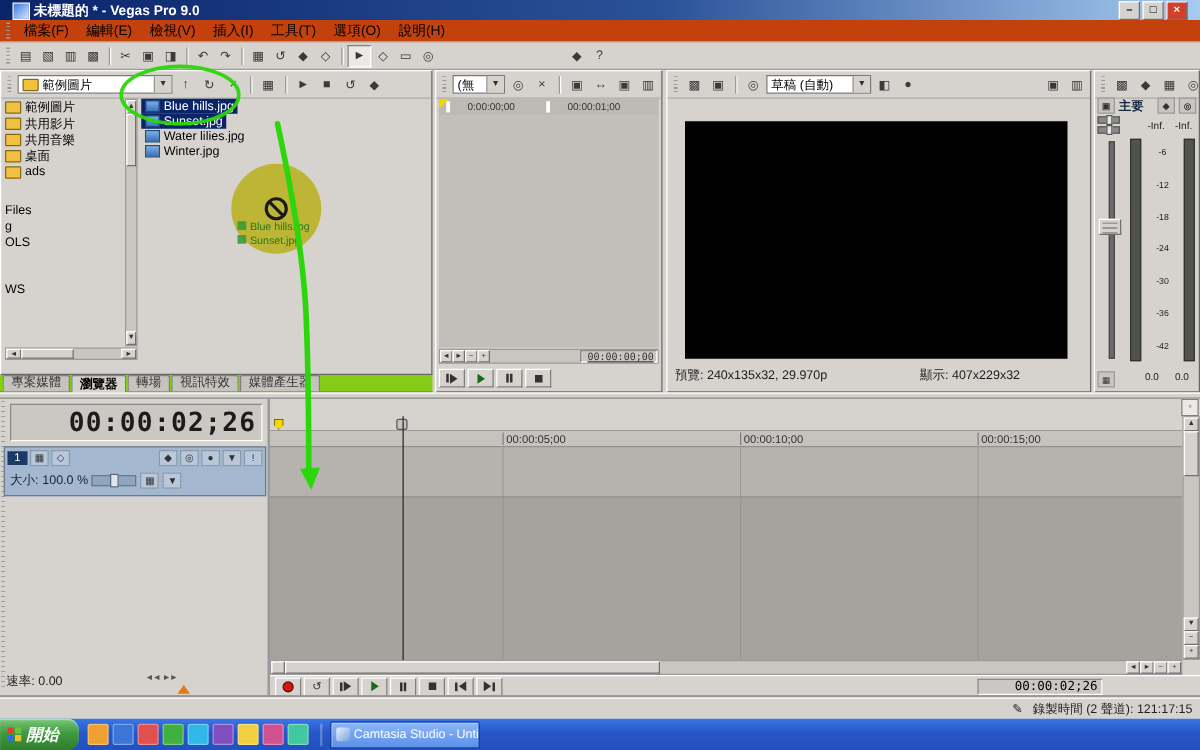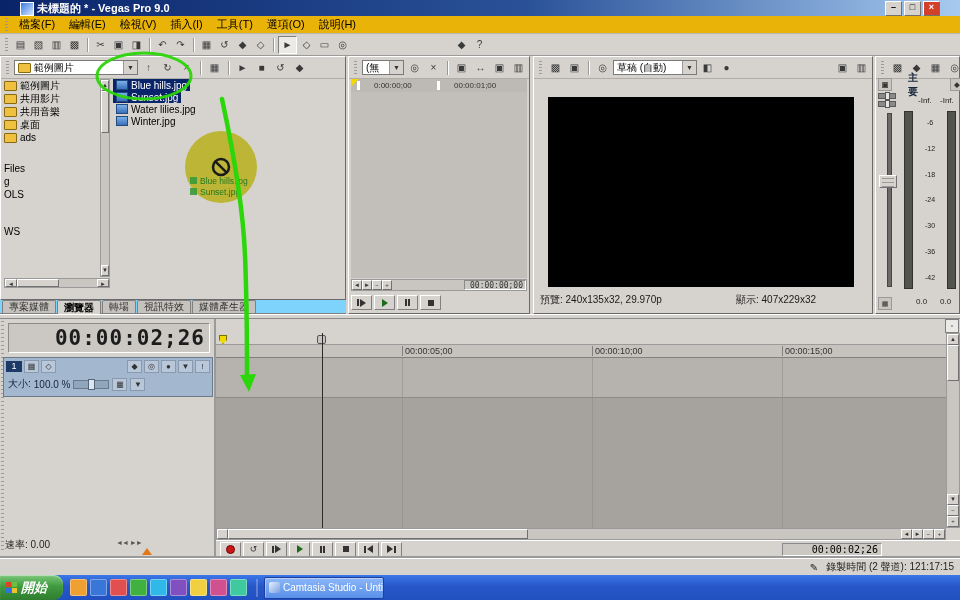--- a/index.html
+++ b/index.html
@@ -1,23 +1,23 @@
 <!DOCTYPE html>
 <html><head>
 <meta charset="utf-8">
 <style>
   html,body{margin:0;padding:0;background:#555;}
   #screen{position:relative;width:960px;height:600px;background:#d6d3ce;font-family:"Liberation Sans",sans-serif;font-size:11px;overflow:hidden;color:#000;}
   
-  .titlebar{position:absolute;left:0;top:0;width:960px;height:16px;background:linear-gradient(to right,#0a246a,#2a5298 55%,#a6caf0);color:#fff;display:flex;align-items:flex-end;padding:0 20px;box-sizing:border-box;font-weight:bold;}
+  .titlebar{position:absolute;left:0;top:0;width:960px;height:16px;background:linear-gradient(to right,#0a246a,#2a5298 55%,#a6caf0);color:#fff;display:flex;align-items:flex-end;padding:0 10px;box-sizing:border-box;font-weight:bold;}
   .app-ico{width:12px;height:12px;background:linear-gradient(135deg,#3a7ae0,#d8e8ff);border:1px solid #fff;margin-right:3px;flex:none;}
   .winbtns{margin-left:auto;display:flex;gap:2px;}
   .wbtn{width:15px;height:13px;background:#d6d3ce;border:1px solid;border-color:#fff #707070 #707070 #fff;color:#000;font-size:9px;line-height:11px;text-align:center;font-weight:bold;}
   .wbtn.close{background:#d2402a;color:#fff;}
-  .menubar{position:absolute;left:0;top:16px;width:960px;height:18px;background:#eab308;border-bottom:1px solid #b8b5b0;display:flex;align-items:center;gap:2px;padding-left:2px;box-sizing:border-box;}
+  .menubar{position:absolute;left:0;top:16px;width:960px;height:18px;background:#c2410c;border-bottom:1px solid #b8b5b0;display:flex;align-items:center;gap:2px;padding-left:2px;box-sizing:border-box;}
   .menu-item{padding:1px 6px;}
   .grip{width:3px;height:13px;background:repeating-linear-gradient(#9a9a9a 0 1px,transparent 1px 3px);margin:0 3px;flex:none;}
   .main-toolbar{position:absolute;left:0;top:34px;width:960px;height:22px;background:#d6d3ce;border-bottom:1px solid #9a9a9a;display:flex;align-items:center;gap:1px;padding:0 2px;box-sizing:border-box;}
   .tbtn{min-width:17px;height:16px;display:inline-flex;align-items:center;justify-content:center;font-size:10px;color:#3a3a3a;flex:none;}
   .tbtn.pressed{background:#eceae6;border:1px solid;border-color:#808080 #fff #fff #808080;}
   .sep{width:1px;height:14px;background:#9a9a9a;box-shadow:1px 0 0 #fff;margin:0 3px;flex:none;}
   .spacer100{width:100px;flex:none;}
   
   .panel{position:absolute;background:#d6d3ce;border:1px solid;border-color:#fff #6a6a6a #6a6a6a #fff;box-sizing:border-box;}
   #explorer{left:0;top:56px;width:346px;height:244px;}
@@ -38,48 +38,48 @@
   .vsb .sthumb{height:40px;background:#d6d3ce;border:1px solid #fff;border-right-color:#707070;border-bottom-color:#707070;}
   .vsb .sa.bottom{position:absolute;bottom:0;left:0;right:0;}
   .hsb{position:absolute;left:3px;top:221px;width:106px;height:10px;background:#c9c6c1;border:1px solid #9a9a9a;box-sizing:border-box;display:flex;font-size:6px;color:#333;}
   .hsb .sa{width:10px;background:#d6d3ce;border:1px solid #fff;border-right-color:#707070;border-bottom-color:#707070;text-align:center;line-height:8px;flex:none;}
   .hsb .sthumb{width:40px;background:#d6d3ce;border:1px solid #fff;border-right-color:#707070;border-bottom-color:#707070;flex:none;}
   .hsb .sa.rt{margin-left:auto;}
   .filelist{position:absolute;left:112px;top:22px;width:228px;height:216px;font-size:10px;}
   .fitem{display:flex;align-items:center;gap:3px;height:12px;width:fit-content;padding:0 3px;}
   .fitem.selected{background:#0a246a;color:#fff;}
   .img-ico{width:10px;height:8px;background:linear-gradient(#7ab0e8,#3a70b8);border:1px solid #204a80;flex:none;}
-  .tabstrip{position:absolute;left:0;top:300px;width:346px;height:14px;border-bottom:1px solid #808080;display:flex;align-items:flex-start;font-size:10px;background:#7dd3fc;padding-left:2px;box-sizing:border-box;}
+  .tabstrip{position:absolute;left:0;top:300px;width:346px;height:14px;border-bottom:1px solid #808080;display:flex;align-items:flex-start;font-size:10px;background:#84cc16;padding-left:2px;box-sizing:border-box;}
   .tab{padding:0 6px;line-height:12px;border:1px solid #808080;border-bottom:none;background:#c6c3be;color:#333;border-radius:2px 2px 0 0;margin-right:1px;white-space:nowrap;}
   .tab.active{background:#d6d3ce;font-weight:bold;color:#000;line-height:13px;}
   
   .trim-ruler{position:absolute;left:2px;top:22px;width:176px;height:13px;background:#bdbab5;border-bottom:1px solid #8a8a8a;font-size:8px;color:#333;}
   .trim-ruler .rl{position:absolute;top:2px;border-left:3px solid #ffffff;padding-left:14px;}
   .ytri{position:absolute;left:0;top:0;width:8px;height:8px;background:#f0d800;clip-path:polygon(0 0,100% 0,0 100%);}
   .trim-body{position:absolute;left:2px;top:35px;width:176px;height:186px;background:#c2bfba;}
   .trim-bottom{position:absolute;left:2px;top:222px;width:176px;height:12px;display:flex;align-items:center;background:#c9c6c1;border:1px solid #9a9a9a;box-sizing:border-box;font-size:6px;color:#333;}
   .trim-bottom .sa{width:10px;height:10px;background:#d6d3ce;border:1px solid #fff;border-right-color:#707070;border-bottom-color:#707070;text-align:center;line-height:8px;flex:none;box-sizing:border-box;}
-  .trim-tc{margin-left:auto;width:62px;height:10px;background:#cbc8c3;border:1px solid #8a8a8a;border-right-color:#fff;border-bottom-color:#fff;font:8px "DejaVu Sans Mono",monospace;text-align:right;line-height:10px;padding-right:2px;box-sizing:border-box;}
+  .trim-tc{margin-left:auto;width:62px;height:10px;background:#cbc8c3;border:1px solid #8a8a8a;border-right-color:#fff;border-bottom-color:#fff;font:8px "DejaVu Sans Mono",monospace;text-align:right;line-height:10px;padding-right:2px;box-sizing:border-box;text-decoration:underline;}
   .trim-transport{position:absolute;left:2px;top:238px;display:flex;gap:2px;}
   
   .tpbtn{width:19px;height:13px;background:#d6d3ce;border:1px solid;border-color:#fff #808080 #808080 #fff;display:inline-flex;align-items:center;justify-content:center;gap:1px;flex:none;box-sizing:content-box;}
   .rec{width:7px;height:7px;border-radius:50%;background:#c81818;border:1px solid #700000;}
   .tri{width:0;height:0;border-top:4px solid transparent;border-bottom:4px solid transparent;border-left:6px solid #333;}
   .tri.green{border-left-color:#1a6a1a;}
   .tri.rev{border-left:none;border-right:6px solid #333;}
   .bar{width:2px;height:7px;background:#333;}
   .sqr{width:6px;height:6px;background:#333;}
   .loopg{font-size:9px;color:#333;line-height:9px;}
   
   .prev-video{position:absolute;left:14px;top:40px;width:306px;height:190px;background:#000;}
   .prev-info{position:absolute;left:6px;top:236px;width:328px;font-size:10px;color:#1a1a1a;}
   .irow{position:relative;height:11px;white-space:nowrap;}
   .ilab2{position:absolute;left:196px;}
   
-  .mix-master{position:absolute;left:2px;top:21px;width:79px;height:13px;display:flex;align-items:center;gap:16px;font-size:10px;font-weight:bold;color:#14243a;}
+  .mix-master{position:absolute;left:2px;top:21px;width:79px;height:13px;display:flex;align-items:center;gap:3px;font-size:10px;font-weight:bold;color:#14243a;}
   .mico{width:12px;height:11px;border:1px solid #9a9a9a;background:#c9c6c1;font-size:7px;display:inline-flex;align-items:center;justify-content:center;color:#333;flex:none;}
   .panrow{position:absolute;left:2px;top:36px;width:79px;height:14px;}
   .panslider{width:16px;height:4px;background:#8a8a8a;border:1px solid #5a5a5a;margin-bottom:2px;position:relative;}
   .panslider i{position:absolute;left:6px;top:-2px;width:3px;height:6px;background:#e8e6e2;border:1px solid #555;}
   .inf{position:absolute;top:3px;font-size:8px;color:#222;}
   .fader-groove{position:absolute;left:11px;top:56px;width:3px;height:172px;background:#6a6a6a;border:1px solid #474747;}
   .fader-handle{position:absolute;left:3px;top:118px;width:18px;height:13px;background:#d6d3ce;border:1px solid;border-color:#fff #707070 #707070 #fff;box-sizing:border-box;background-image:repeating-linear-gradient(#9a9a9a 0 1px,transparent 1px 4px);background-size:12px 9px;background-position:2px 2px;background-repeat:no-repeat;}
   .meterwrap{position:absolute;left:28px;top:54px;width:52px;height:178px;}
   .meter{position:absolute;top:0;width:9px;height:178px;background:#53534d;border:1px solid #32322e;box-sizing:border-box;}
   .scale-col{position:absolute;left:10px;width:32px;height:178px;display:flex;flex-direction:column;justify-content:space-between;padding:8px 0;box-sizing:border-box;font-size:7px;color:#222;text-align:center;}

